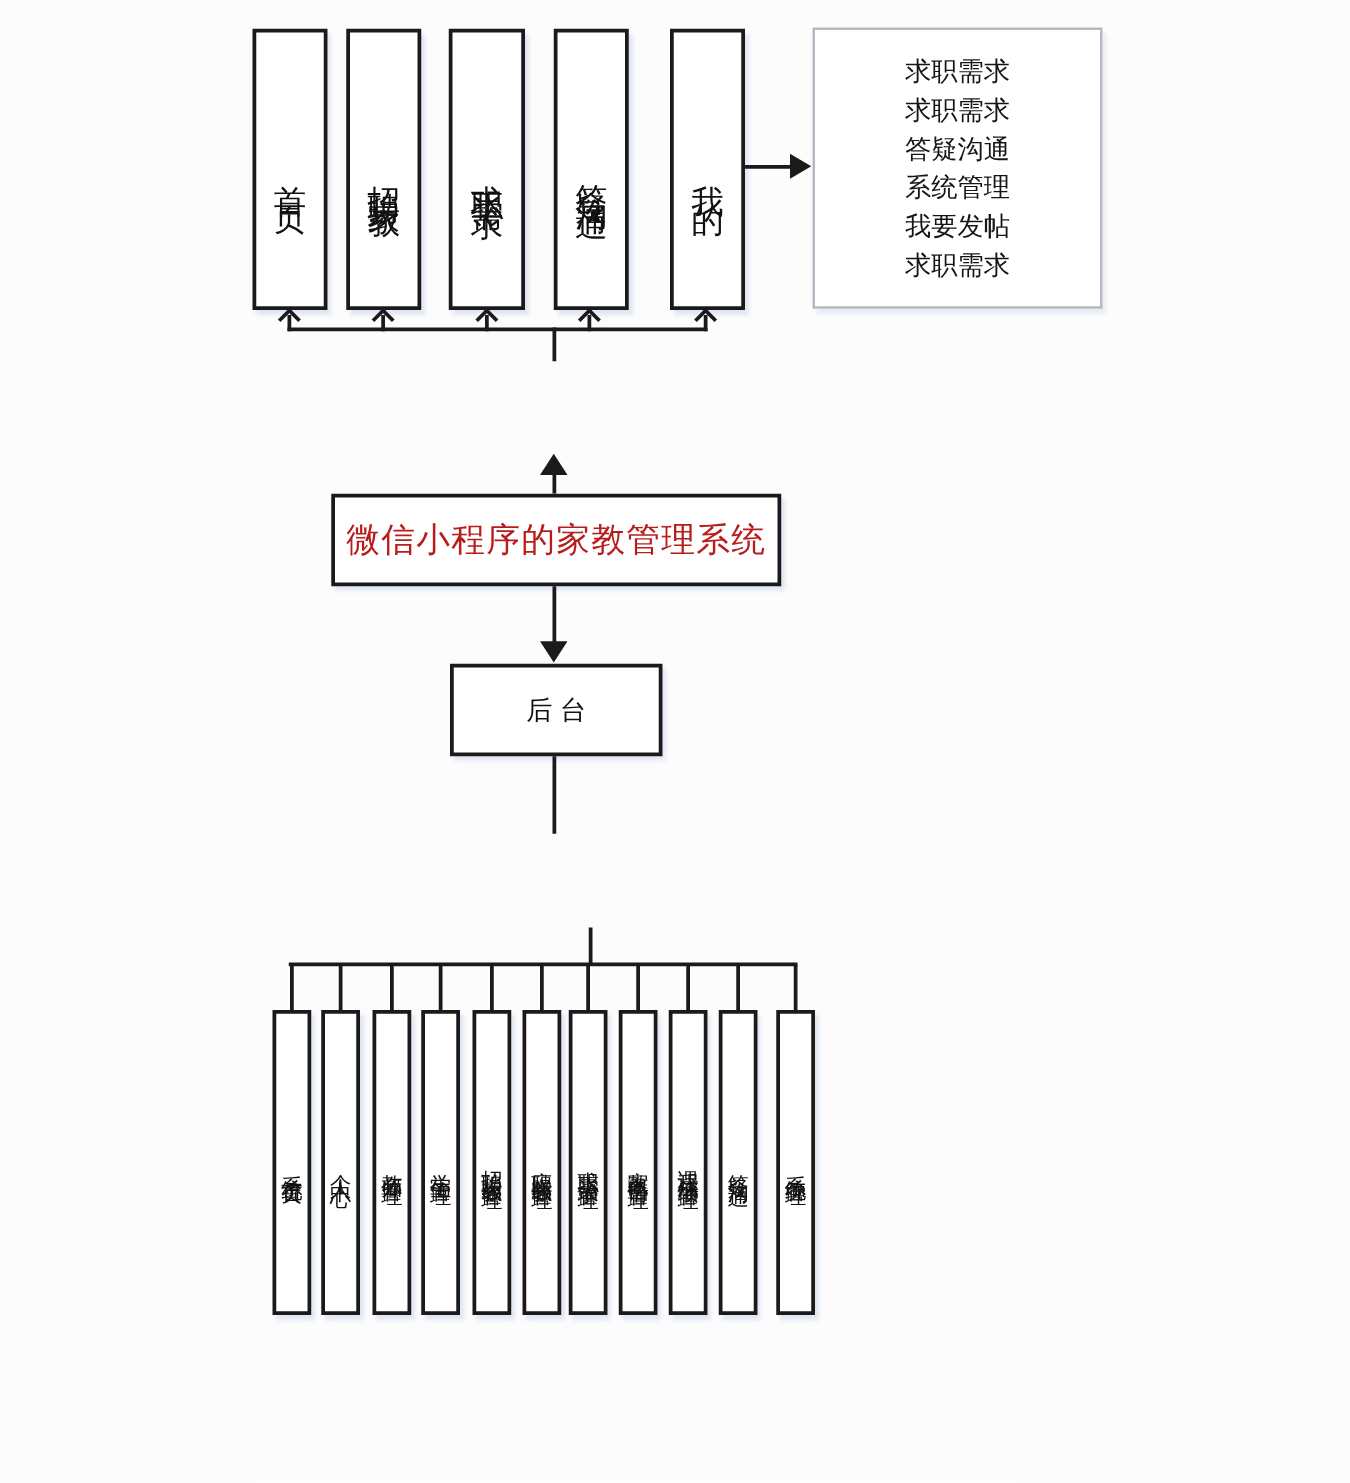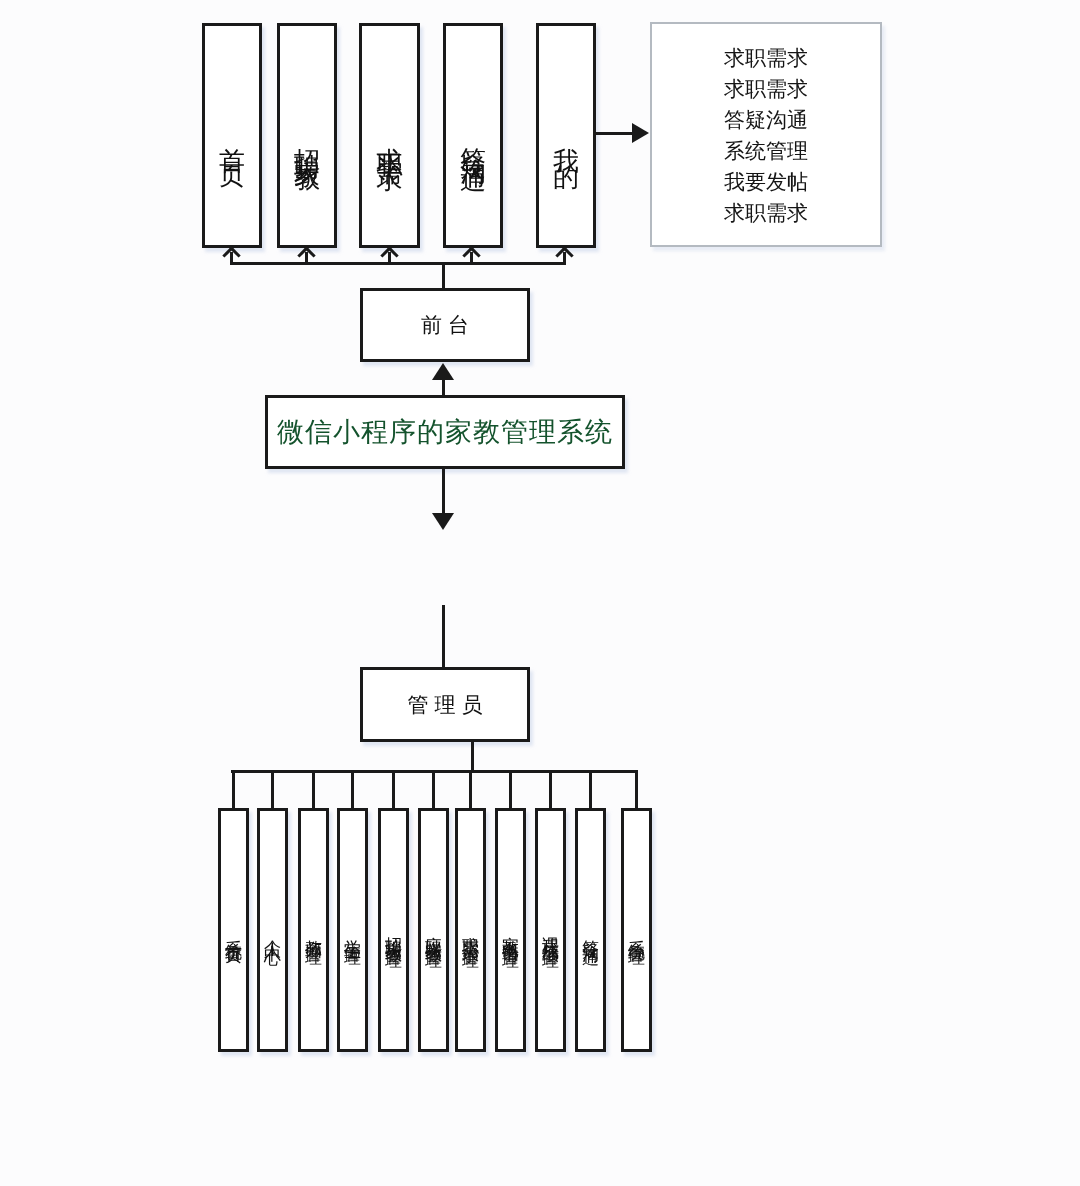--- a/index.html
+++ b/index.html
@@ -41,21 +41,21 @@
   .hub-label {
     font-size: 21px;
     letter-spacing: 6px;
     margin-right: -6px;
     color: #111111;
   }
   .main-label {
     font-family: "Liberation Serif", serif;
     font-size: 27px;
     letter-spacing: 1px;
-    color: #14532d;
+    color: #b91c1c;
   }
   
   .detailbox {
     position: absolute;
     box-sizing: border-box;
     border: 2px solid #b4bac1;
     background: #ffffff;
     display: flex;
     flex-direction: column;
     align-items: center;
@@ -158,40 +158,37 @@
 
   <div class="line" style="left:230px; top:252px; width:3px; height:13px;"></div>
   <div class="line" style="left:305px; top:252px; width:3px; height:13px;"></div>
   <div class="line" style="left:388px; top:252px; width:3px; height:13px;"></div>
   <div class="line" style="left:470px; top:252px; width:3px; height:13px;"></div>
   <div class="line" style="left:563px; top:252px; width:3px; height:13px;"></div>
 
   <div class="line" style="left:230px; top:262px; width:336px; height:3px;"></div>
   <div class="line" style="left:442px; top:262px; width:3px; height:27px;"></div>
 
-  <div class="nodebox" style="left:360px; top:288px; width:170px; height:74px;">
-    <span class="hub-label sans">前台</span>
-  </div>
 
   <div class="tri-up" style="left:432px; top:363px;"></div>
   <div class="line" style="left:442px; top:377px; width:3px; height:18px;"></div>
 
   <div class="nodebox" style="left:265px; top:395px; width:360px; height:74px;">
     <span class="main-label">微信小程序的家教管理系统</span>
   </div>
 
   <div class="line" style="left:442px; top:469px; width:3px; height:46px;"></div>
   <div class="tri-down" style="left:432px; top:513px;"></div>
 
+  <div class="nodebox" style="left:360px; top:531px; width:170px; height:74px;">
+    <span class="hub-label sans">后台</span>
+  </div>
 
   <div class="line" style="left:442px; top:605px; width:3px; height:62px;"></div>
 
-  <div class="nodebox" style="left:360px; top:667px; width:170px; height:75px;">
-    <span class="hub-label sans">管理员</span>
-  </div>
 
   <div class="line" style="left:471px; top:742px; width:3px; height:30px;"></div>
   <div class="line" style="left:231px; top:770px; width:407px; height:3px;"></div>
 
   <div class="line" style="left:232px; top:772px; width:3px; height:36px;"></div>
   <div class="line" style="left:271px; top:772px; width:3px; height:36px;"></div>
   <div class="line" style="left:312px; top:772px; width:3px; height:36px;"></div>
   <div class="line" style="left:351px; top:772px; width:3px; height:36px;"></div>
   <div class="line" style="left:392px; top:772px; width:3px; height:36px;"></div>
   <div class="line" style="left:432px; top:772px; width:3px; height:36px;"></div>

